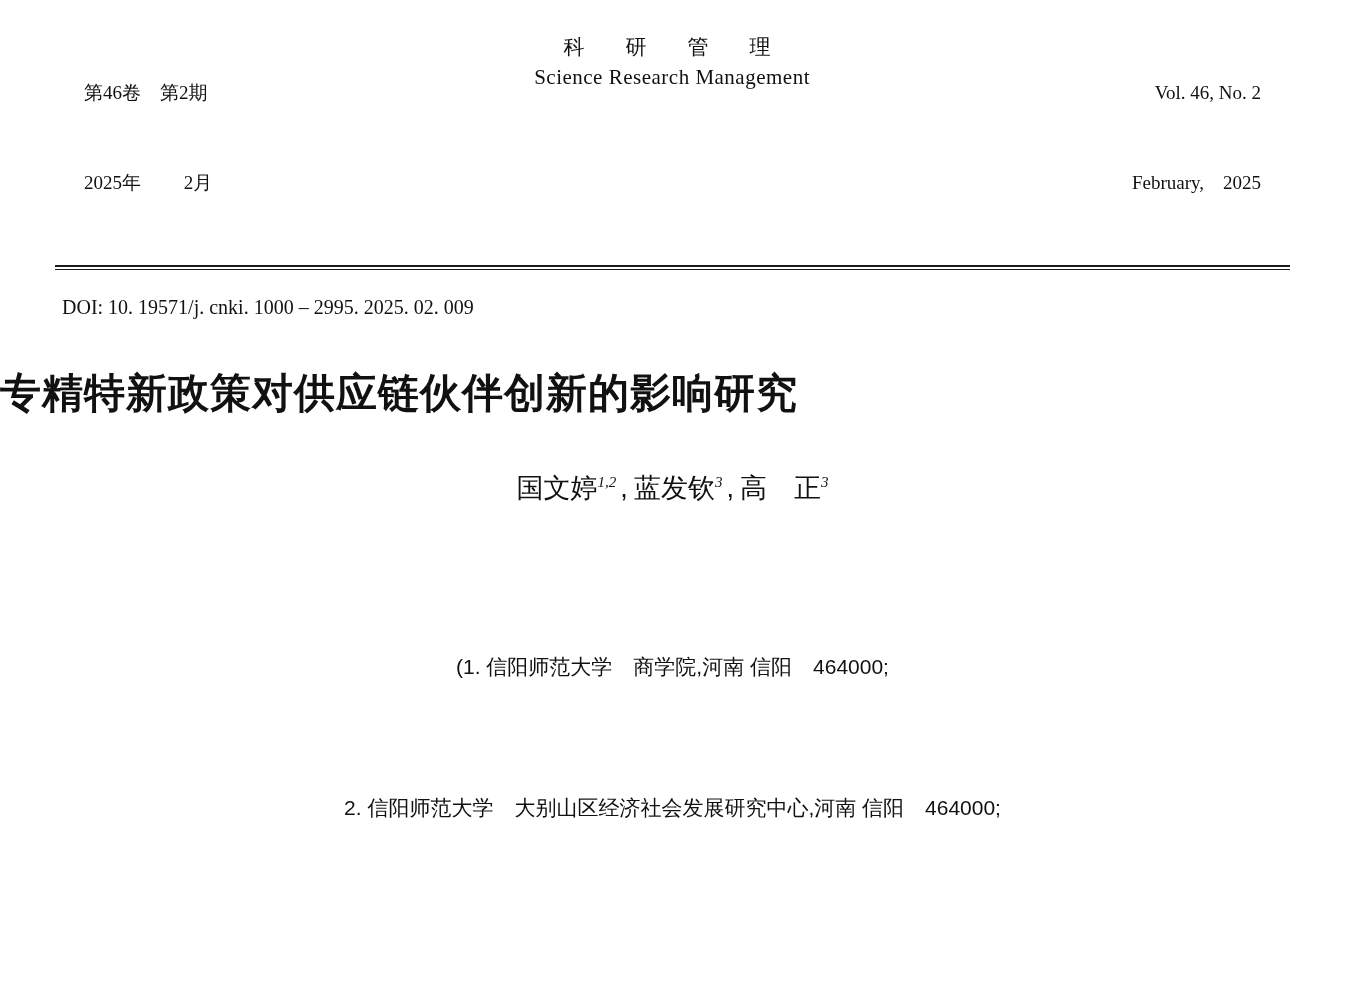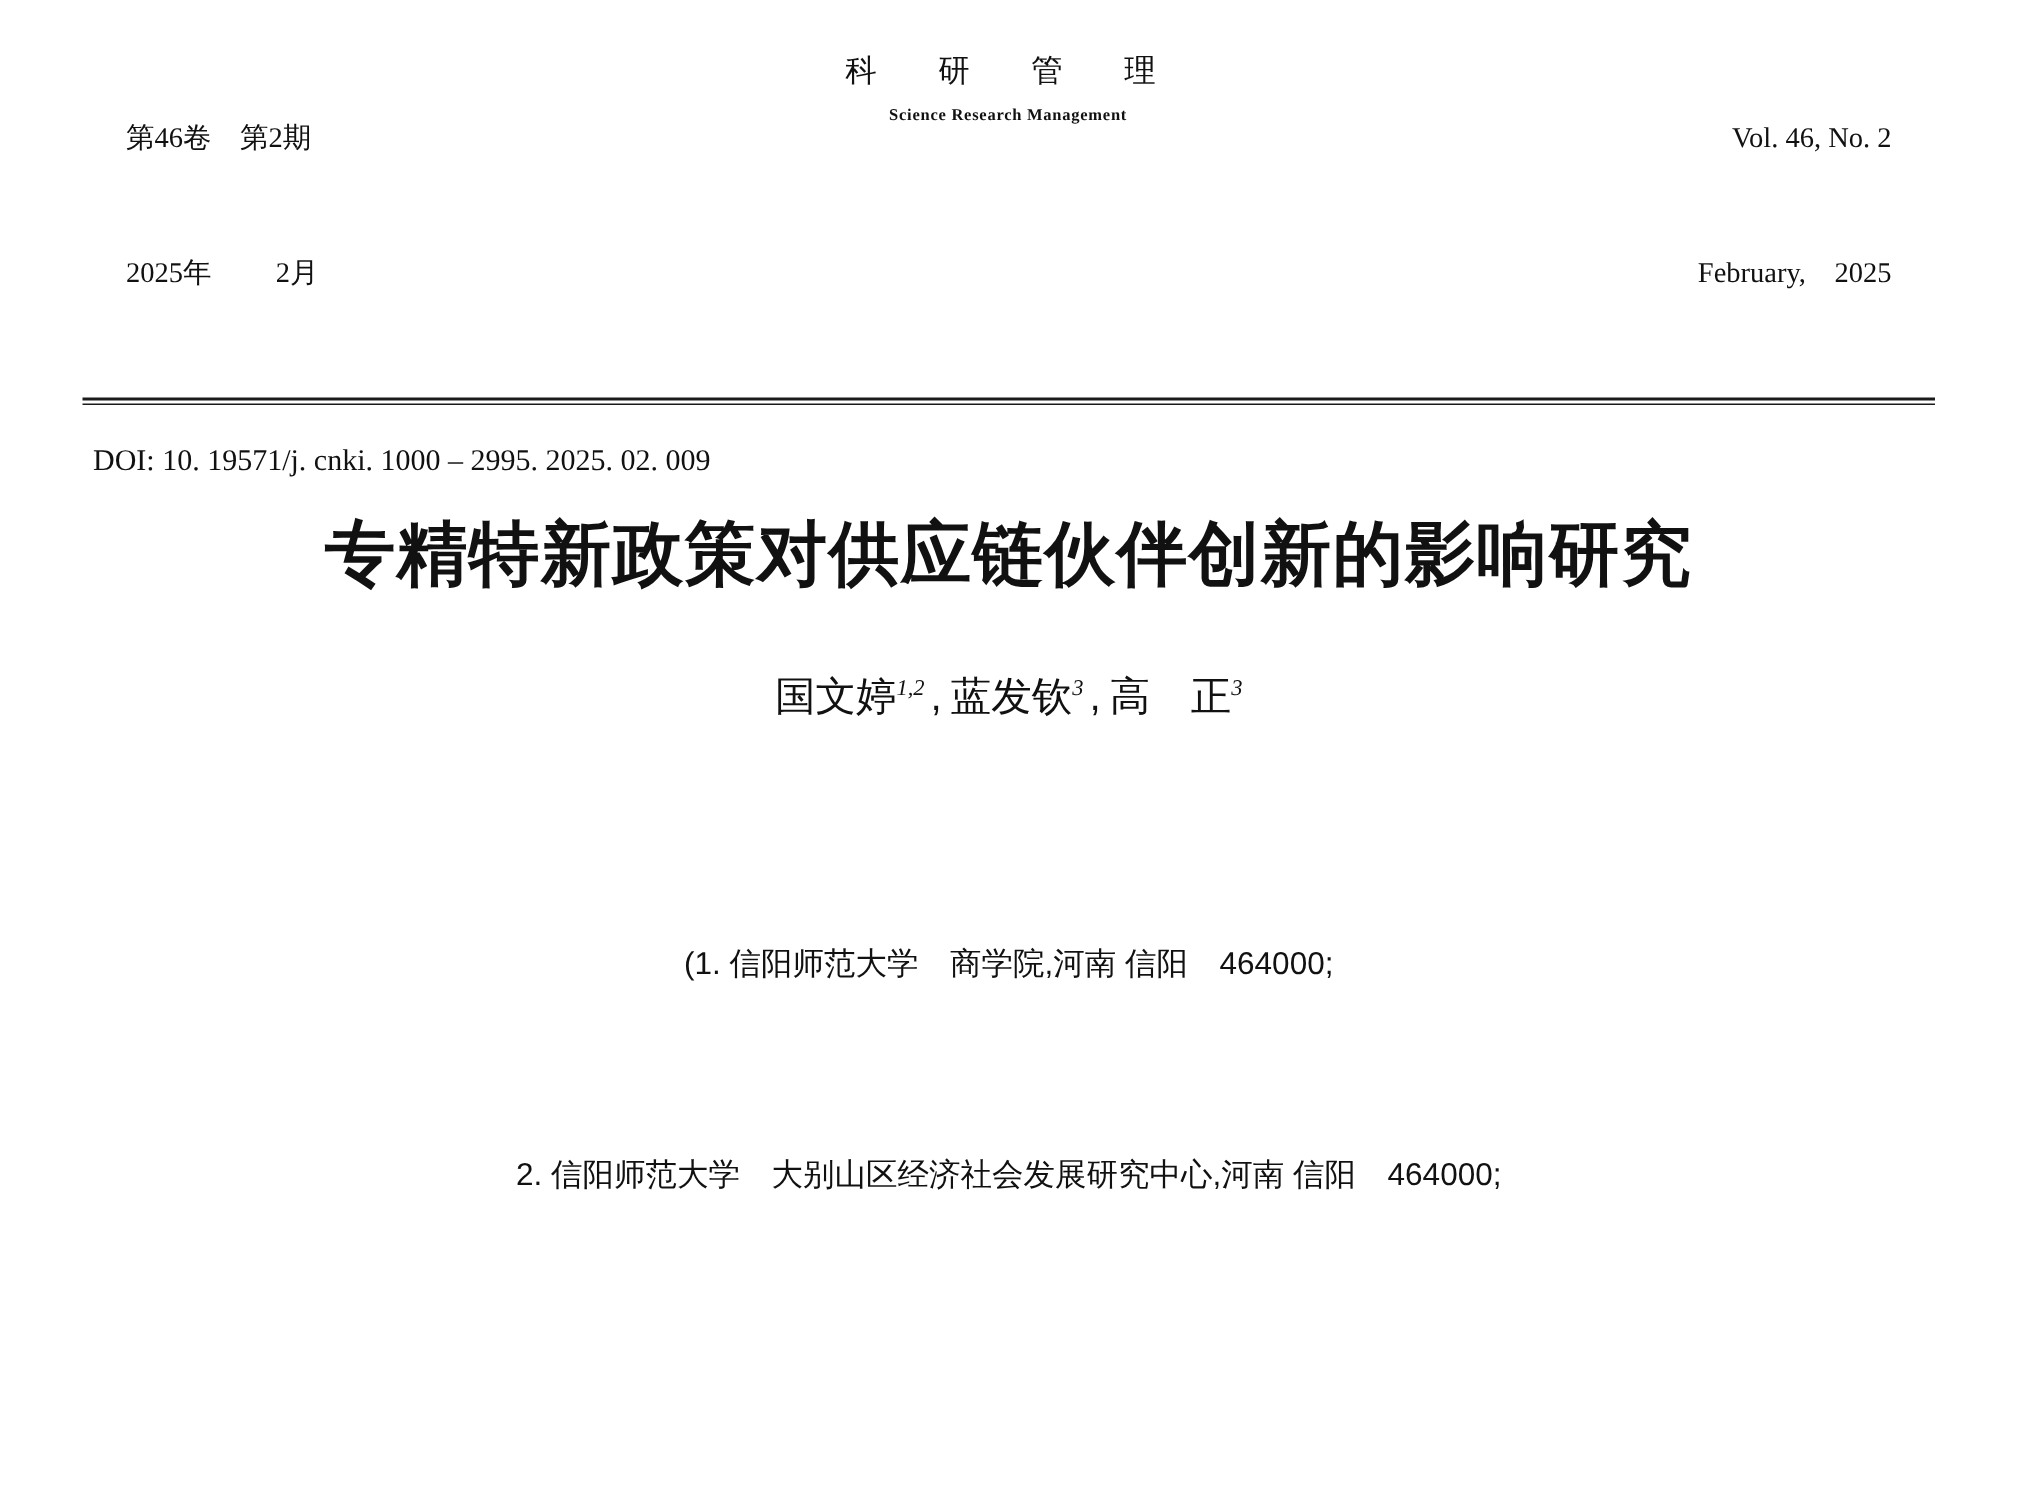--- a/index.html
+++ b/index.html
@@ -26,47 +26,46 @@
   .hdr-right { text-align: right; }
   .hdr-center { text-align: center; }
   .hdr-center .zh {
     font-size: 21px;
     letter-spacing: 10px;
     line-height: 30px;
     white-space: pre;
     margin-top: 14px;
   }
   .hdr-center .en {
-    font-size: 11px;
+    font-size: 21px;
     line-height: 30px;
     letter-spacing: 0.5px;
-    font-weight: bold;
   }
   .double-rule {
     margin: 7px 55px 0 55px;
     height: 5px;
     border-top: 2.5px solid #1b1b1b;
     border-bottom: 1.5px solid #1b1b1b;
   }
   
   .id-row {
     display: flex;
     justify-content: space-between;
     margin: 26px 62px 0 62px;
     font-size: 20px;
     white-space: pre;
     gap: 44px;
   }
   
   .article-title {
-    margin-top: 20px;
-    text-align: center;
+    margin-top: 44px;
+    text-align: left;
     font-family: "Liberation Sans", sans-serif;
     font-weight: bold;
-    font-size: 47px;
+    font-size: 41px;
     letter-spacing: 1px;
     line-height: 60px;
   }
   .authors-line {
     margin-top: 48px;
     text-align: center;
     font-family: "Liberation Sans", sans-serif;
     font-size: 27px;
     line-height: 34px;
   }

